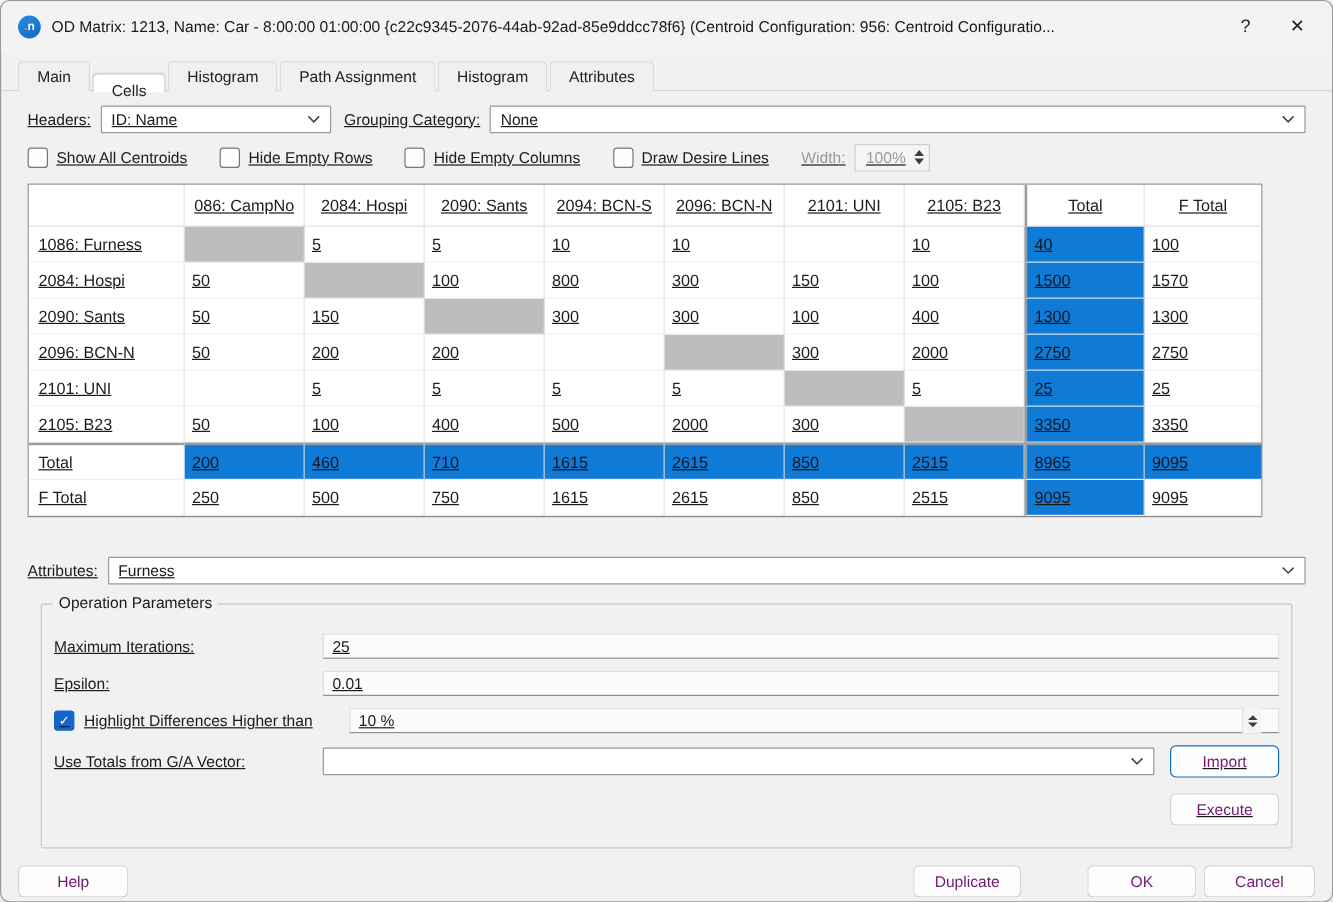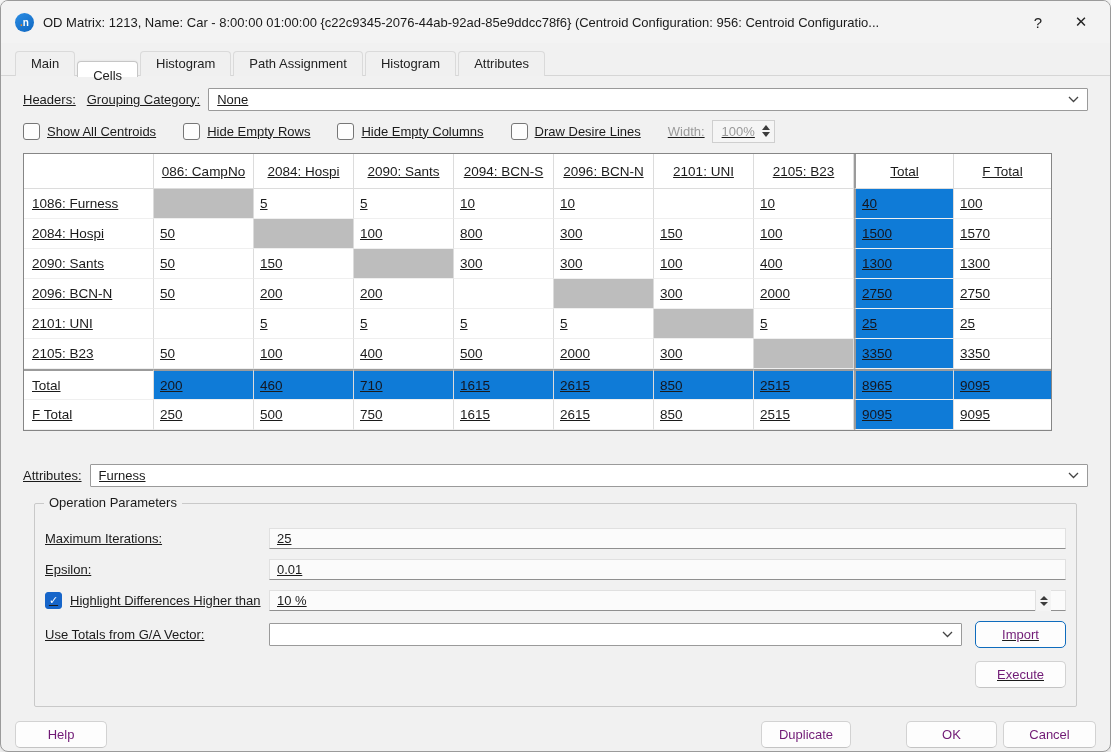--- a/index.html
+++ b/index.html
@@ -60,21 +60,21 @@
   
   .oprow{ display:flex; align-items:center; gap:8px; margin-top:33px; }
   .oprow .combo{ flex:1 1 auto; }
   .groupbox{ position:relative; margin:16px 11px 0 11px; border:1px solid #c9c9c9; border-radius:2px;
              padding:24px 10px 16px 10px; }
   .groupbox .legend{ position:absolute; top:-9px; left:9px; background:#f1f1f1; padding:0 5px; font-size:13px; }
   .prow{ display:flex; align-items:center; margin-bottom:10px; }
   .plabel{ width:224px; font-size:13px; flex:0 0 auto; }
   .pfield{ flex:1 1 auto; height:21px; background:#fbfbfb; border:1px solid #e0e0e0; border-bottom:1px solid #8f8f8f;
            font-size:13px; display:flex; align-items:center; padding:0 7px; }
-  .pfield.spin{ padding-right:14px; }
+  .pfield.spin{ padding-right:14px;margin-left:22px; }
   .pfield .fval{ flex:1 1 auto; }
   .field-spin{ width:16px; height:21px; border-left:1px solid #e0e0e0; display:flex; flex-direction:column;
                align-items:center; justify-content:center; gap:2px; background:#f4f4f4; }
   .field-spin .tri-up{ border-left-width:4px; border-right-width:4px; border-bottom-width:4px; }
   .field-spin .tri-dn{ border-left-width:4px; border-right-width:4px; border-top-width:4px; }
   .hl-check{ display:flex; align-items:center; gap:8px; width:224px; flex:0 0 auto; }
   .btn{ background:#fdfdfd; border:1px solid #d2d2d2; border-bottom-color:#c4c4c4; border-radius:5px; height:27px;
         font-size:13px; padding:0 14px; display:flex; align-items:center; justify-content:center; color:#701a75; }
   .btn.import{ border:1px solid #0f6cbd; min-width:91px; margin-left:13px; }
   .btn.execute{ min-width:91px; }
@@ -108,20 +108,26 @@
     <div class="tab">Histogram</div>
     <div class="tab">Path Assignment</div>
     <div class="tab">Histogram</div>
     <div class="tab">Attributes</div>
   </div>
 
   <div class="content">
 
     <div class="hrow">
       <span class="lbl">Headers:</span>
+      <div class="combo" style="width:192px">
+        <span class="val">ID: Name</span>
+        <svg width="11" height="7">
+            <polyline points="1,1 5.5,5.5 10,1" fill="none" stroke="#444" stroke-width="1.3"></polyline>
+          </svg>
+      </div>
       <span class="lbl" style="margin-left:3px">Grouping Category:</span>
       <div class="combo" style="flex:1 1 auto">
         <span class="val">None</span>
         <svg width="11" height="7">
             <polyline points="1,1 5.5,5.5 10,1" fill="none" stroke="#444" stroke-width="1.3"></polyline>
           </svg>
       </div>
     </div>
 
     <div class="checksrow">

